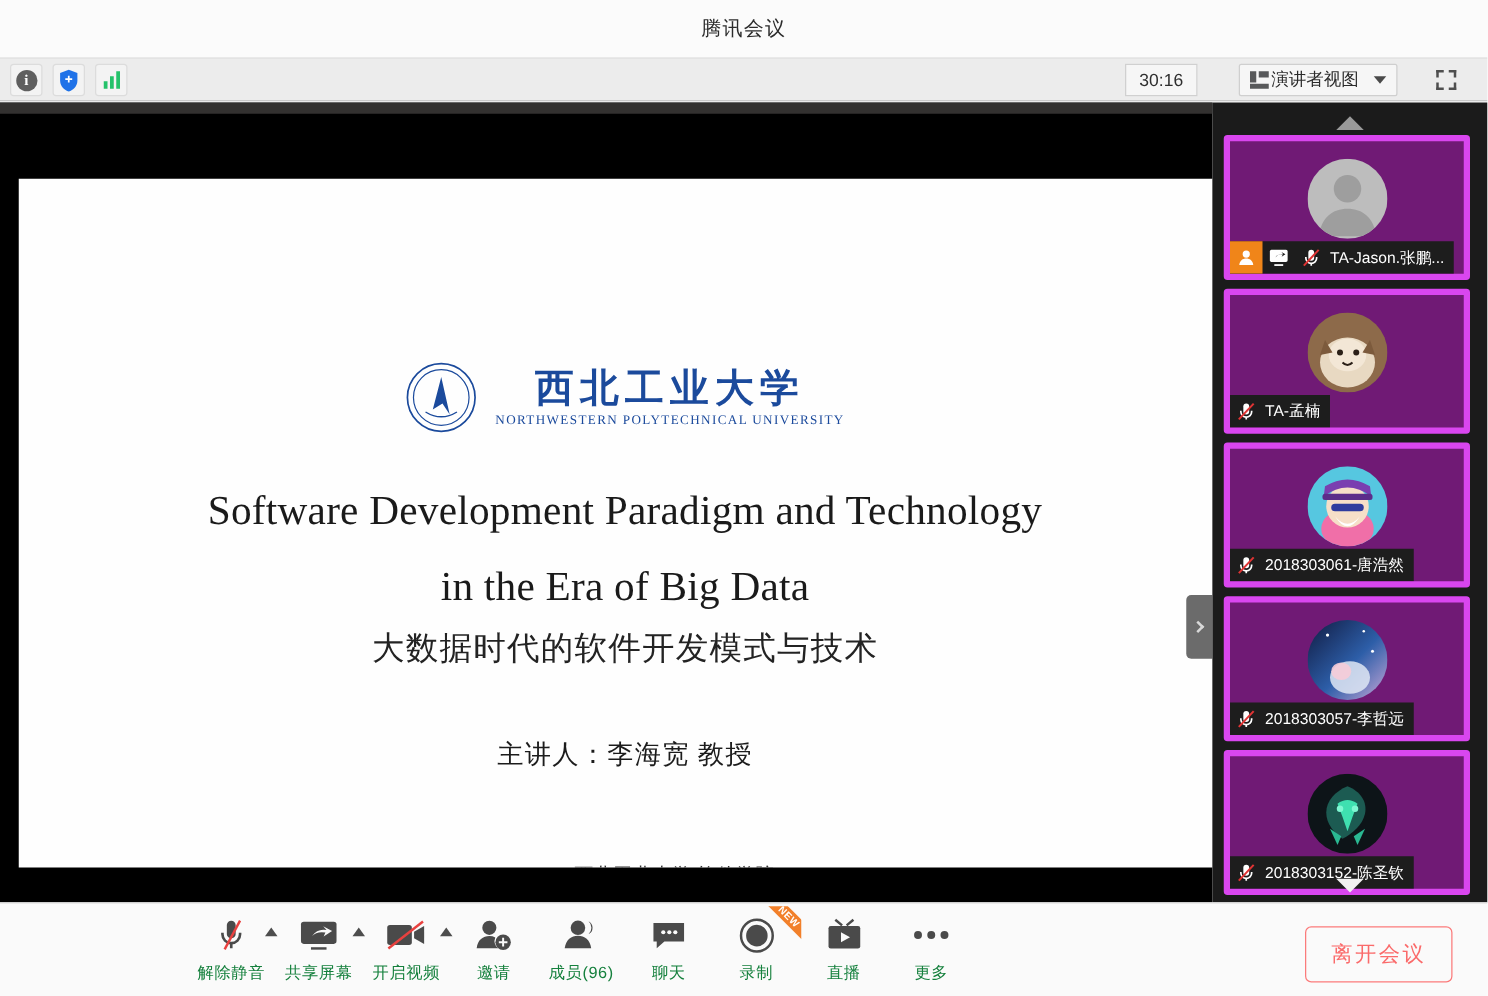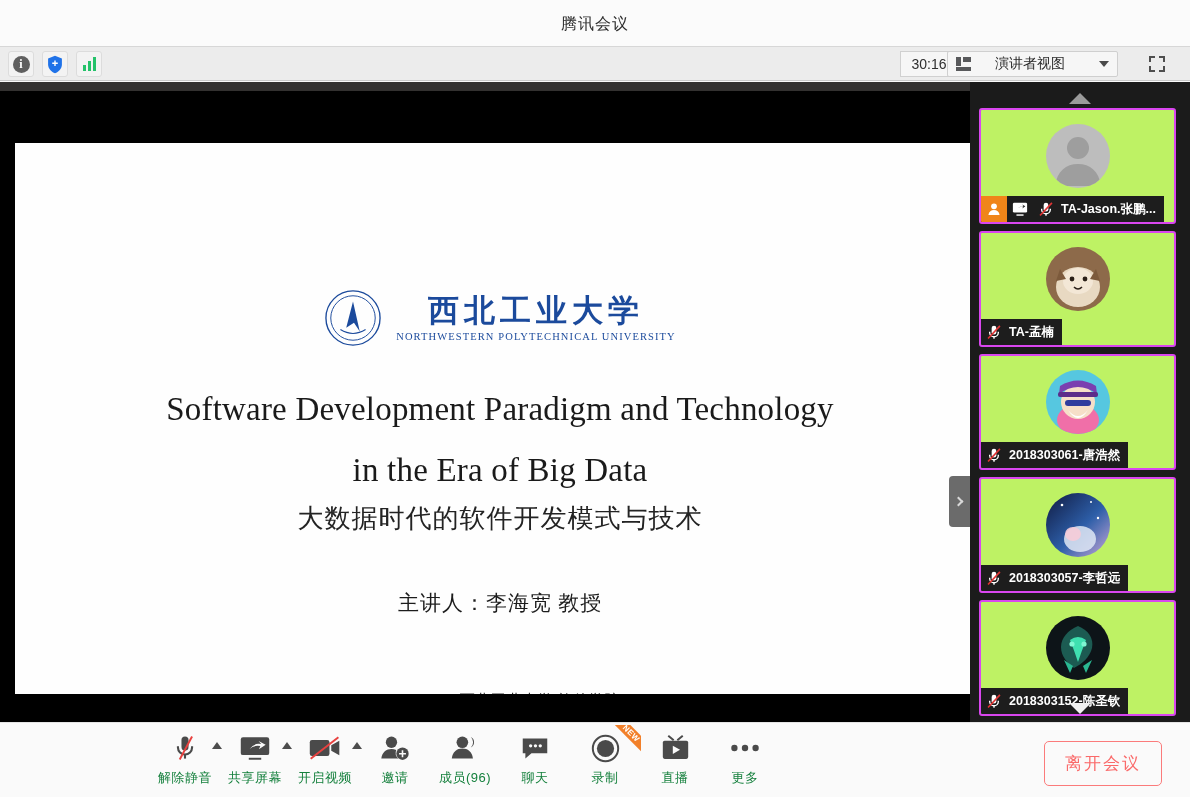--- a/index.html
+++ b/index.html
@@ -48,21 +48,21 @@
     position: absolute; right: 232px; top: 4px;
     height: 26px; min-width: 58px; padding: 0 9px;
     border: 1px solid #d0d0d0; background: #f6f6f6;
     font-size: 14px; color: #2f2f2f;
     display: flex; align-items: center; justify-content: center;
   }
   .view-select {
     position: absolute; right: 72px; top: 4px;
     height: 26px; padding: 0 8px;
     border: 1px solid #cfcfcf; background: #f6f6f6; border-radius: 2px;
-    display: flex; align-items: center; gap: 24px;
+    display: flex; align-items: center; gap: 2px;
     font-size: 14px; color: #2b2b2b; font-family: Liberation Serif, serif;
   }
   .view-icon { width: 15px; height: 14px; position: relative; flex: 0 0 auto; }
   .view-icon b { position: absolute; background: #58595b; display: block; }
   .caret-down {
     width: 0; height: 0; margin-left: 10px;
     border-left: 5px solid transparent; border-right: 5px solid transparent;
     border-top: 6px solid #4a4a4a;
   }
   .fullscreen-btn {
@@ -144,23 +144,22 @@
   .strip-arrow-up, .strip-arrow-down {
     position: absolute; left: 99px; width: 0; height: 0;
     border-left: 11px solid transparent; border-right: 11px solid transparent;
   }
   .strip-arrow-up { top: 11px; border-bottom: 11px solid #9a9a9a; }
   .strip-arrow-down { bottom: 8px; border-top: 11px solid #f1f1f1; }
 
   .tiles { position: absolute; left: 0; top: 26px; width: 213px; height: 608px; overflow: hidden; }
   .tile {
     position: relative; width: 197px; height: 116px; margin: 0 0 7px 9px;
-    background: #bef264; border: 2px solid #d946ef; border-radius: 3px;
+    background: #701a75; border: 5px solid #d946ef; border-radius: 3px;
     overflow: hidden;
-    font-weight: bold;
   }
   .tile .avatar {
     position: absolute; left: 50%; top: 14px; transform: translateX(-50%);
     width: 64px; height: 64px; border-radius: 50%; overflow: hidden;
   }
   .tile .label {
     position: absolute; left: 0; bottom: 0; height: 26px;
     background: #1d1d1d; display: flex; align-items: center; padding-right: 8px;
     max-width: 100%;
   }

